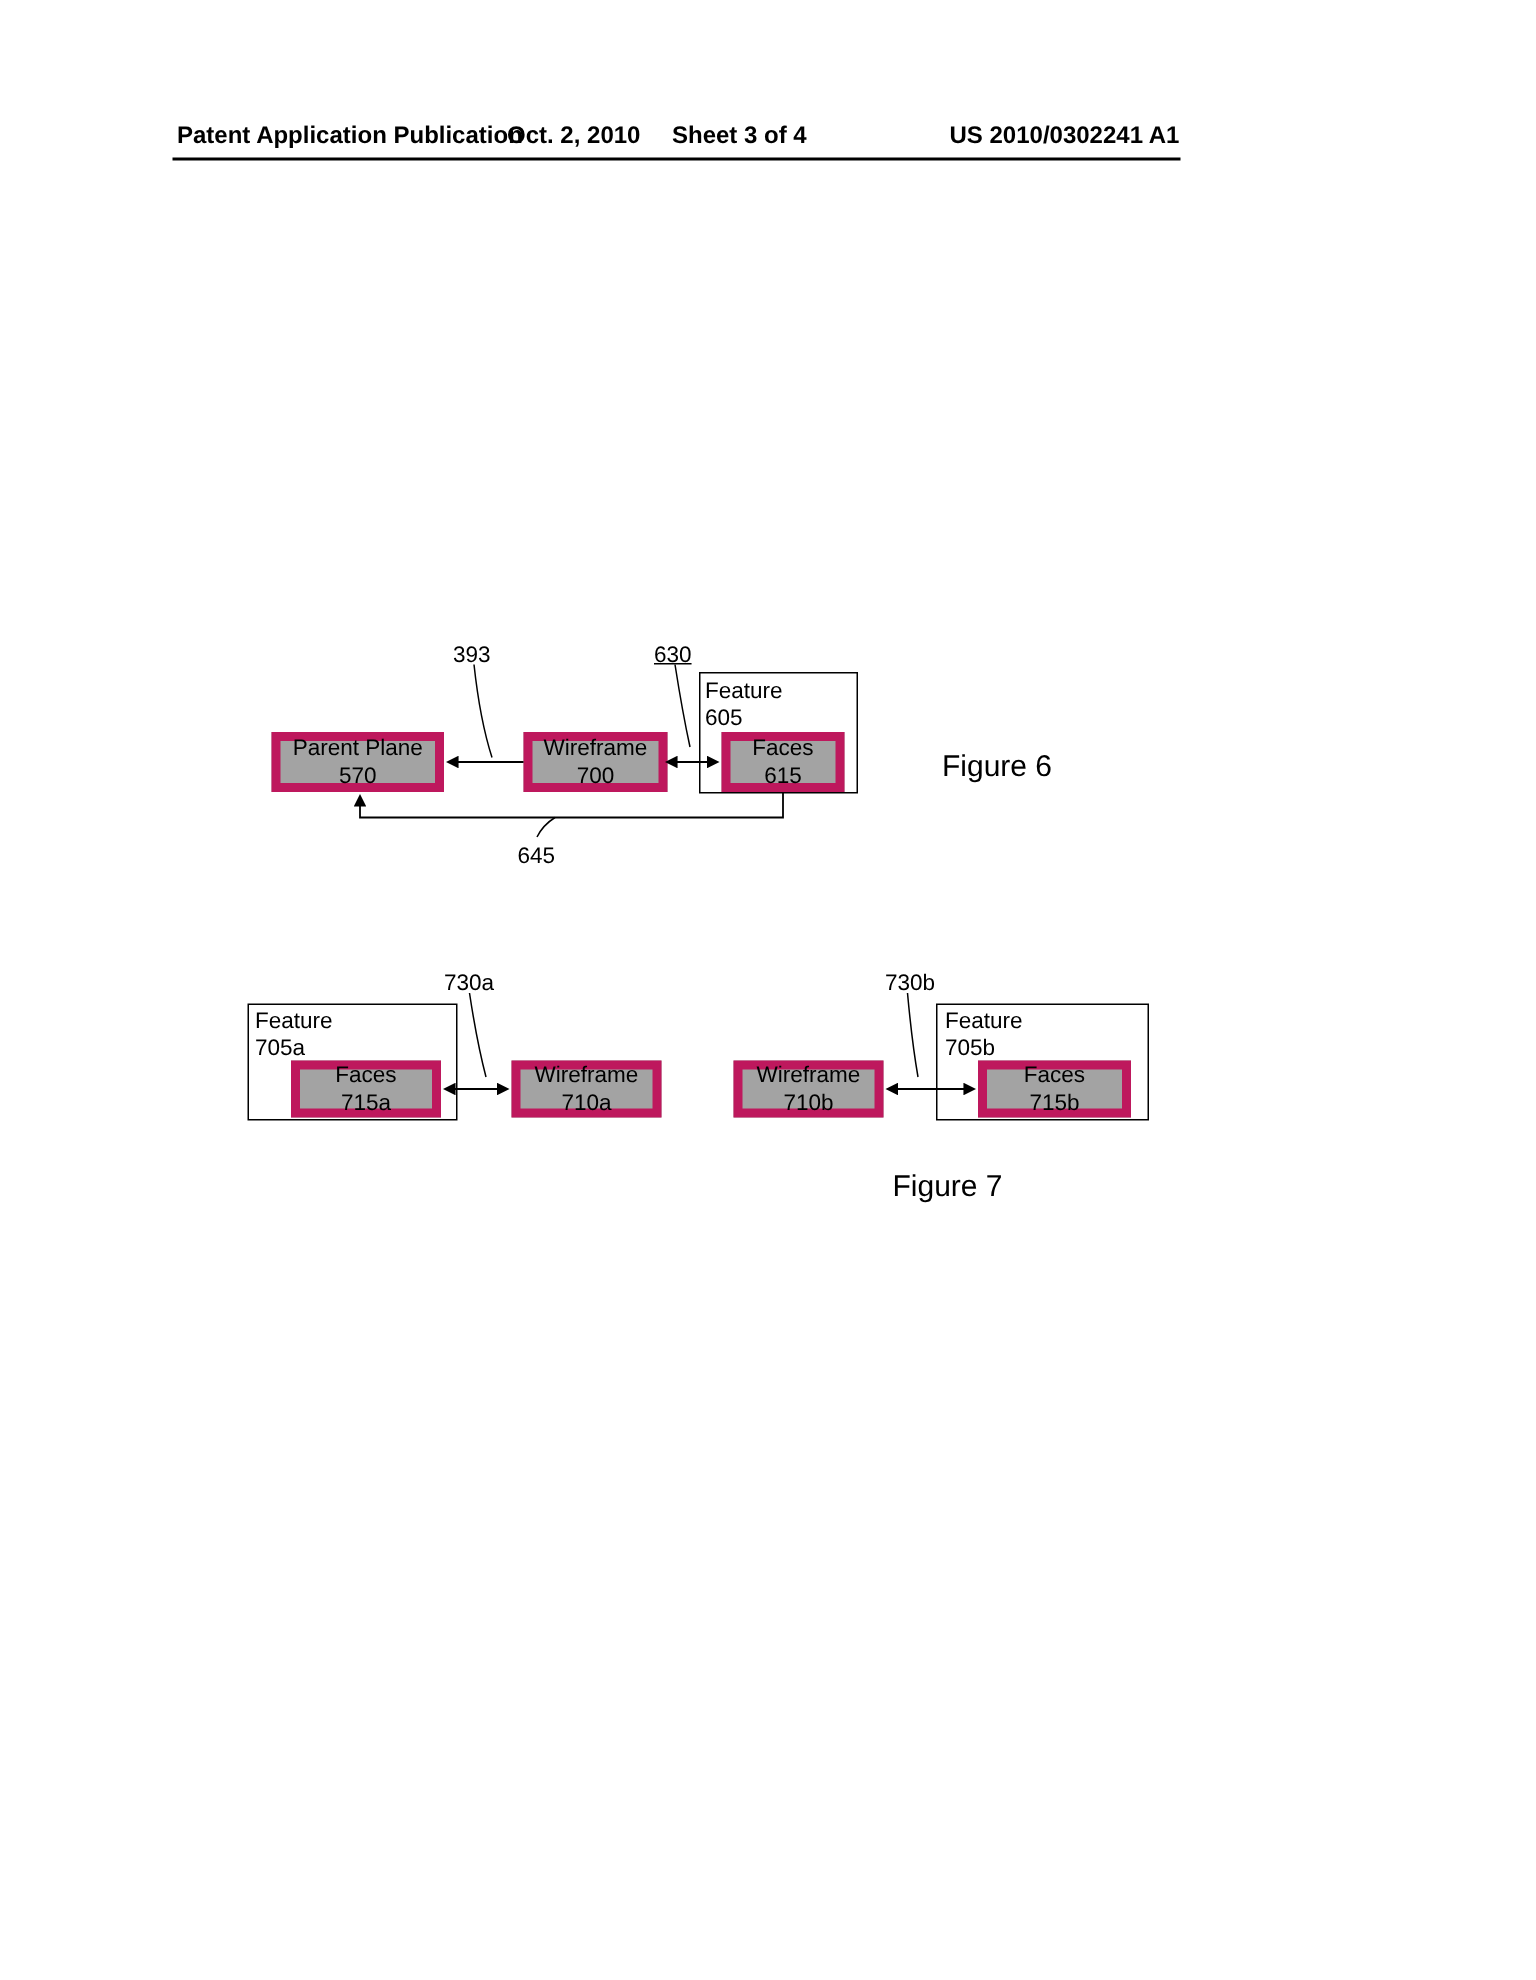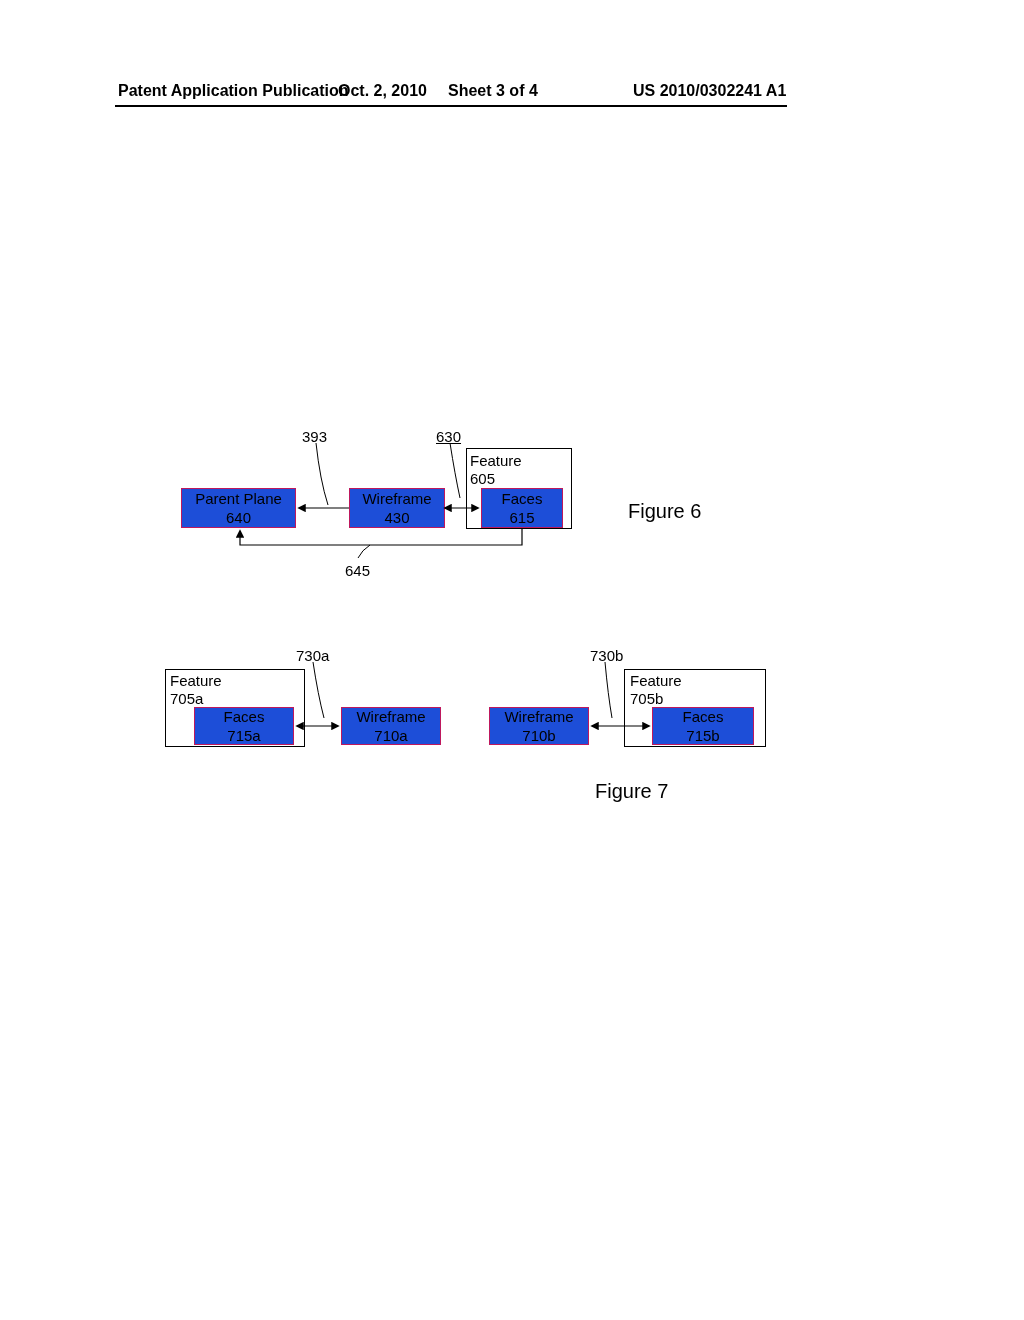--- a/index.html
+++ b/index.html
@@ -29,22 +29,22 @@
       top: 105px;
       left: 115px;
       width: 672px;
       border-top: 2px solid #000;
     }
     .figure {
       position: absolute;
     }
     .box {
       position: absolute;
-      border: 1px solid #be185d;
-      background: #1d4ed8;
+      border: 6px solid #be185d;
+      background: #a3a3a3;
       text-align: center;
       font-size: 15px;
       display: flex;
       flex-direction: column;
       justify-content: center;
       line-height: 1.3;
     }
     .box-outer {
       position: absolute;
       border: 1px solid #000;
@@ -78,26 +78,26 @@
 <div class="figure" style="left:0; top:0; width:1024px; height:660px;">
 
   <div class="box-outer" style="left:466px; top:448px; width:106px; height:81px;"></div>
   <div class="label" style="left:470px; top:452px; line-height:1.2;">
     <span>Feature</span><br>
     <span>605</span>
   </div>
 
   <div class="box" style="left:181px; top:488px; width:115px; height:40px;">
     <span>Parent Plane</span>
-    <span>640</span>
+    <span>570</span>
   </div>
 
   <div class="box" style="left:349px; top:488px; width:96px; height:40px;">
     <span>Wireframe</span>
-    <span>430</span>
+    <span>700</span>
   </div>
 
   <div class="box" style="left:481px; top:488px; width:82px; height:40px;">
     <span>Faces</span>
     <span>615</span>
   </div>
 
   <span class="label" style="left:302px; top:428px;">393</span>
   <span class="label" style="left:436px; top:428px;text-decoration:underline;">630</span>
   <span class="label" style="left:345px; top:562px;">645</span>

